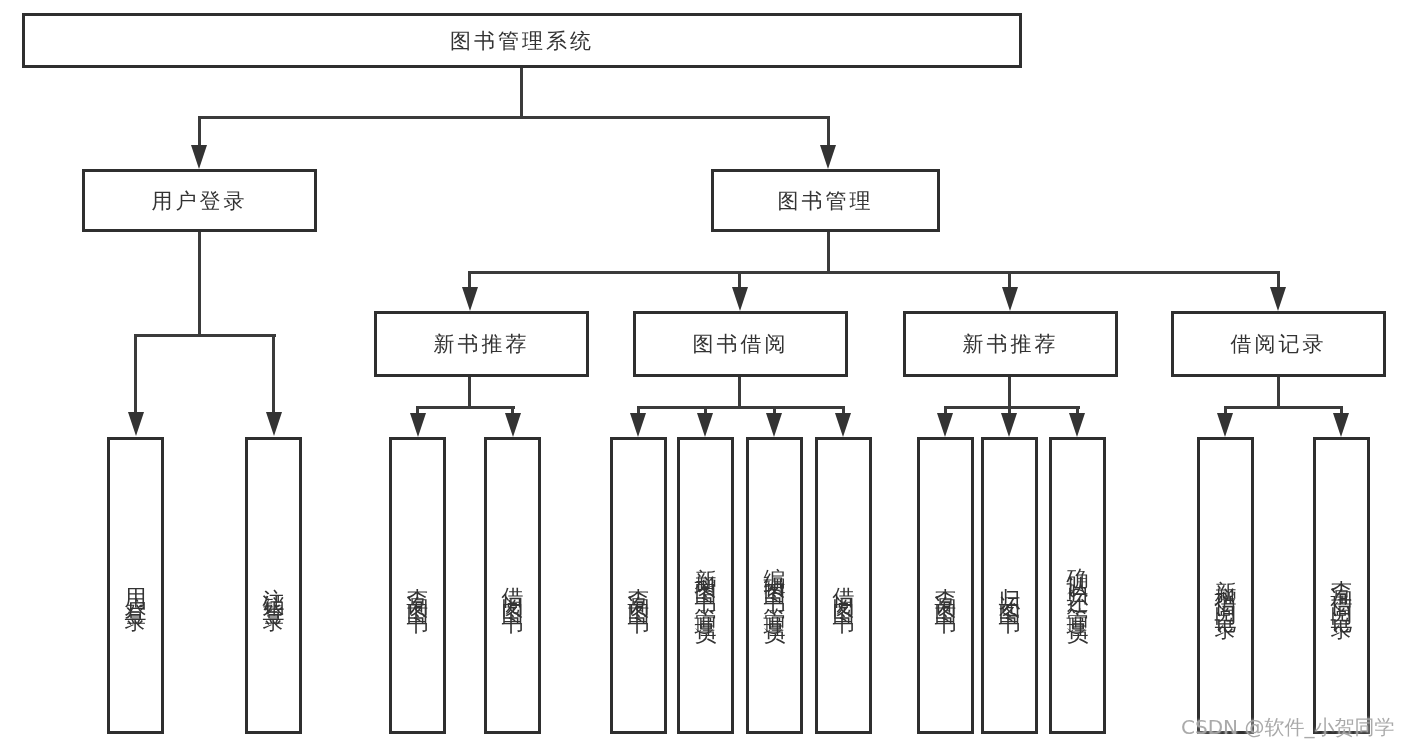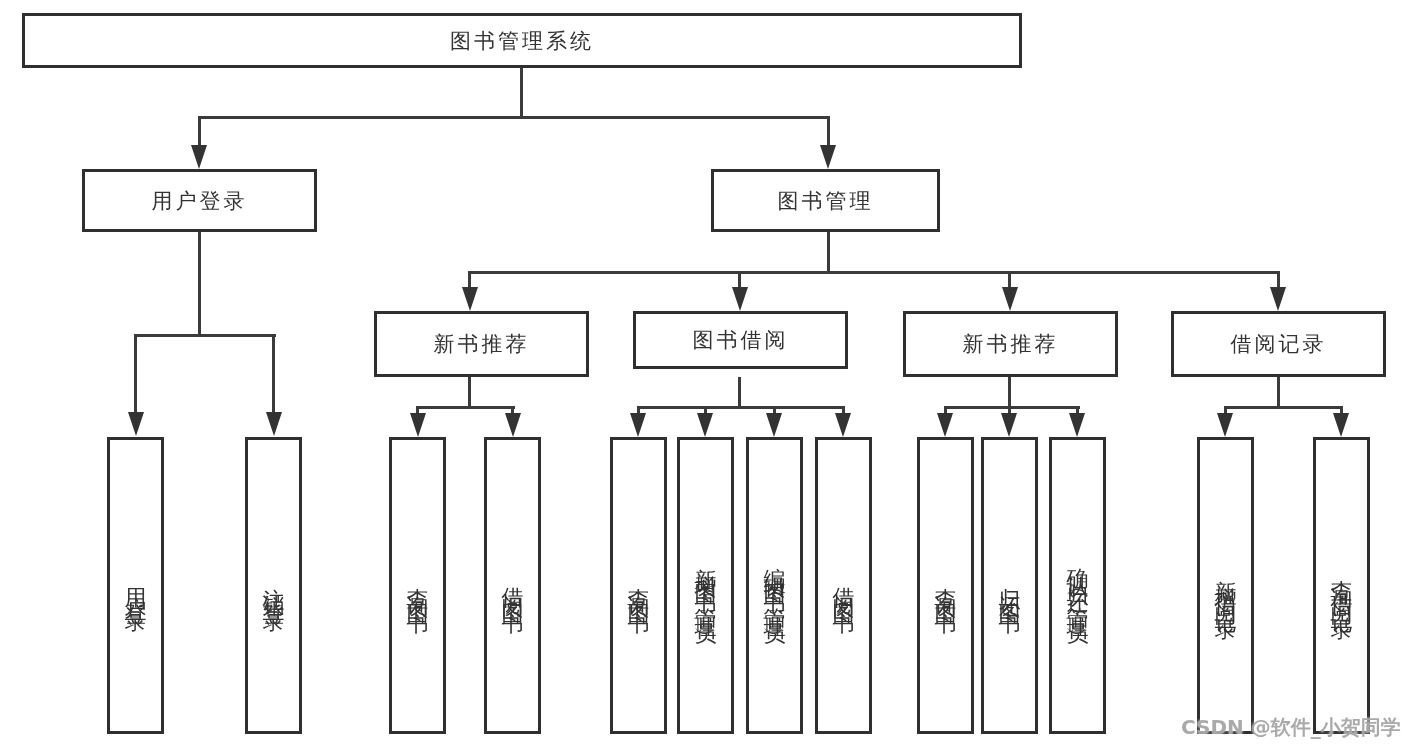--- a/index.html
+++ b/index.html
@@ -19,21 +19,21 @@
   .hline{position:absolute;height:3px;background:#3b3b3b;}
   .vline{position:absolute;width:3px;background:#3b3b3b;}
   .arrow{
     position:absolute;width:0;height:0;
     border-left:8px solid transparent;border-right:8px solid transparent;
     border-top:24px solid #333333;
   }
   .watermark{
     position:absolute;left:1181px;top:714px;z-index:5;
     font-size:20px;color:rgba(163,163,163,0.92);
-    text-shadow:0 0 3px #ffffff;white-space:nowrap;font-weight:bold;
+    text-shadow:0 0 3px #ffffff;white-space:nowrap;
   }
 </style>
 </head>
 <body>
 
 <div class="canvas">
 
   <div class="box hbox" style="left:22px;top:13px;width:1000px;height:55px">
     <span>图书管理系统</span>
   </div>
@@ -66,21 +66,21 @@
   <div class="vline" style="left:738px;top:271px;height:21px"></div>
   <div class="arrow" style="left:732px;top:287px"></div>
   <div class="vline" style="left:1008px;top:271px;height:21px"></div>
   <div class="arrow" style="left:1002px;top:287px"></div>
   <div class="vline" style="left:1277px;top:271px;height:21px"></div>
   <div class="arrow" style="left:1270px;top:287px"></div>
 
   <div class="box hbox" style="left:374px;top:311px;width:215px;height:66px">
     <span>新书推荐</span>
   </div>
-  <div class="box hbox" style="left:633px;top:311px;width:215px;height:58px">
+  <div class="box hbox" style="left:633px;top:311px;width:215px;height:66px">
     <span>图书借阅</span>
   </div>
   <div class="box hbox" style="left:903px;top:311px;width:215px;height:66px">
     <span>新书推荐</span>
   </div>
   <div class="box hbox" style="left:1171px;top:311px;width:215px;height:66px">
     <span>借阅记录</span>
   </div>
 
   <div class="vline" style="left:468px;top:377px;height:31px"></div>

